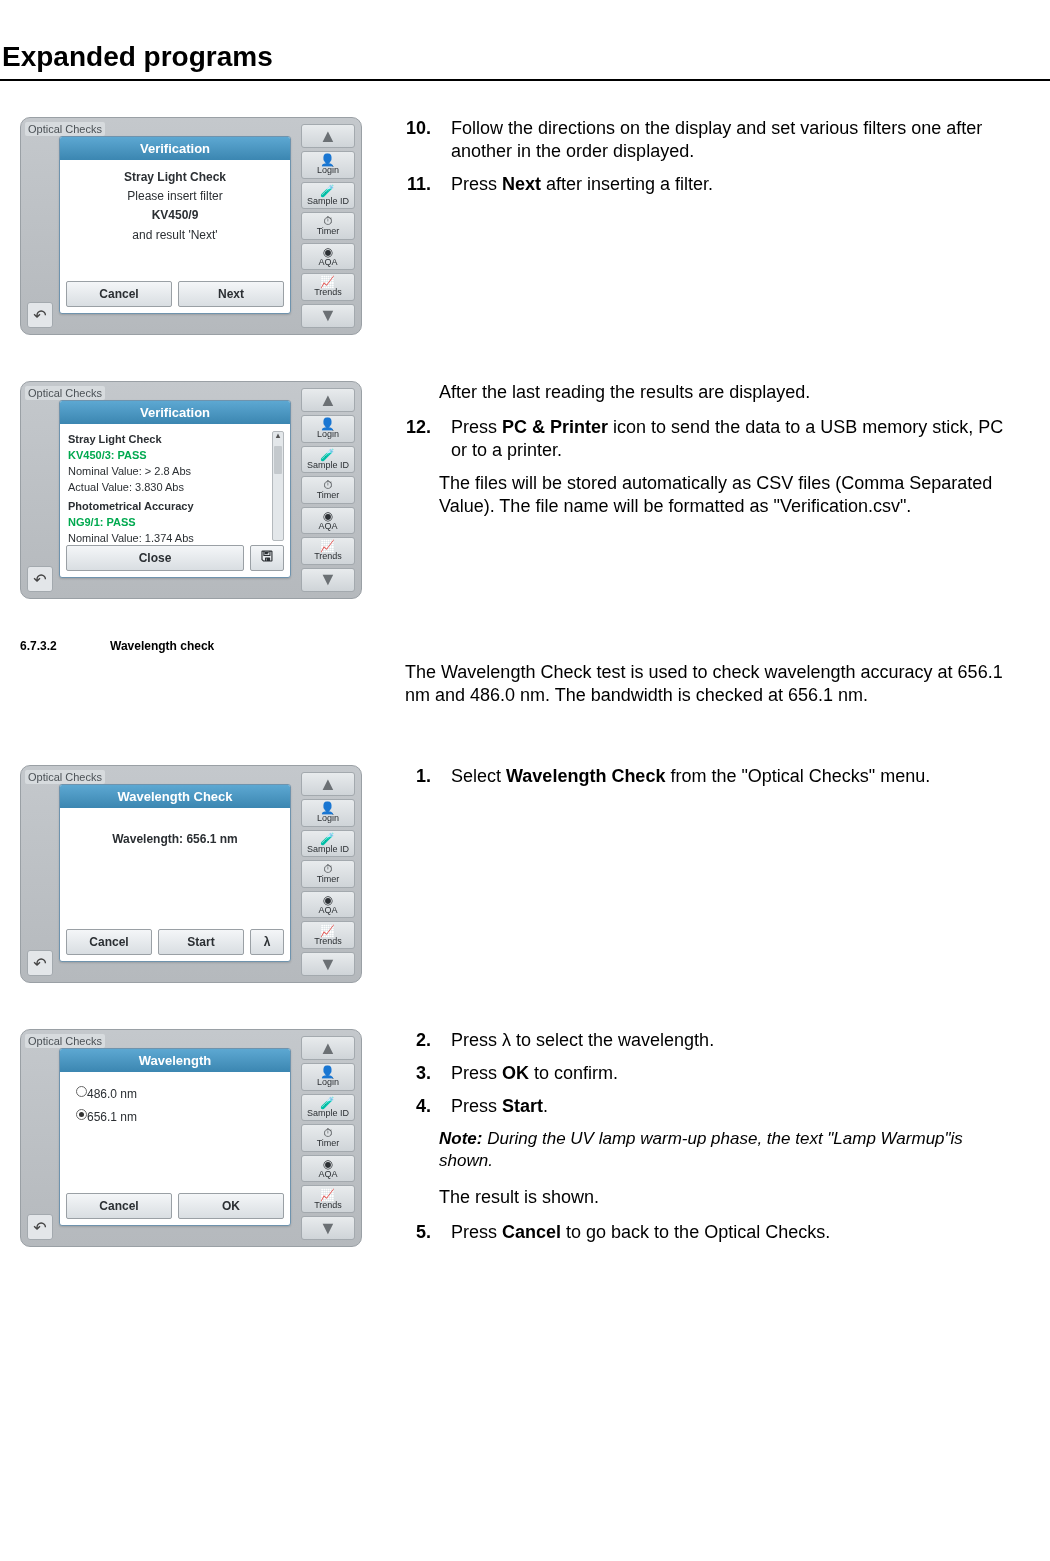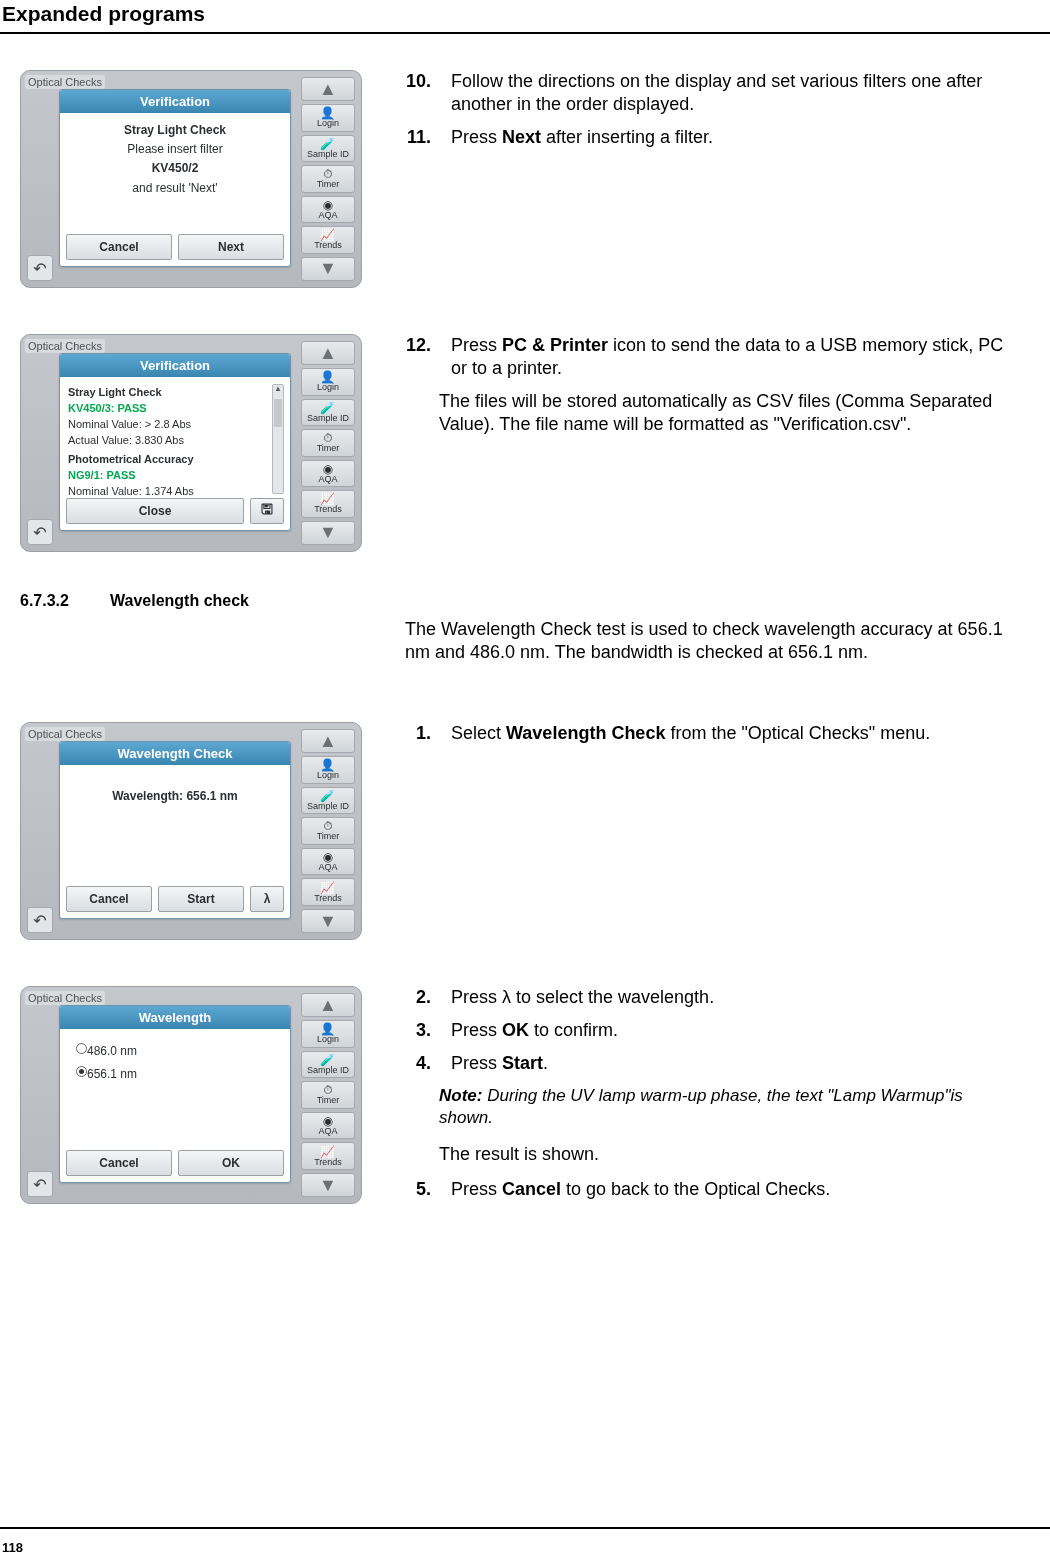--- a/index.html
+++ b/index.html
@@ -1,34 +1,34 @@
 <!DOCTYPE html>
 <html><head>
 <meta charset="utf-8">
 <style>
   * { box-sizing: border-box; margin: 0; padding: 0; }
   html, body { width: 1050px; background: #fff; font-family: Arial, Helvetica, sans-serif; color: #000; }
   .page { width: 1050px; min-height: 1561px; position: relative; padding: 0; }
-  .header { font-weight: bold; font-size: 21px; padding: 2px 0 6px 2px; }
+  .header { font-weight: bold; font-size: 28px; padding: 2px 0 6px 2px; margin-top: 39px; }
   .rule { border-top: 2px solid #000; margin: 0 0 0 0; }
   .footer-rule { border-top: 2px solid #000; position: absolute; left: 0; right: 0; bottom: 32px; }
   .pagenum { position: absolute; left: 2px; bottom: 6px; font-weight: bold; font-size: 13px; }
   .content { padding: 0 30px 0 20px; }
   .section { display: flex; align-items: flex-start; margin-top: 36px; }
   .section + .section { margin-top: 46px; }
   .left { width: 355px; flex: 0 0 355px; margin-right: 30px; }
   .right { flex: 1; font-size: 18px; line-height: 1.28; }
   .right .step { display: flex; margin-bottom: 10px; }
   .right .step .num { flex: 0 0 34px; font-weight: bold; text-align: right; padding-right: 8px; }
   .right .step .body { flex: 1; margin-left: 12px; }
   .right .para { margin: 0 0 12px 34px; }
   .right .para.first { margin-left: 34px; }
   .right .note { font-style: italic; margin: 4px 0 14px 34px; font-size: 17px; }
 
-  .subheading { font-weight: bold; font-size: 16px; margin: 40px 0 8px 0; }
+  .subheading { font-weight: bold; font-size: 12px; margin: 40px 0 8px 0; }
   .subheading .secnum { display: inline-block; width: 90px; }
 
   
   .screenshot { width: 342px; height: 218px; background: linear-gradient(#c4c8cc, #b5b9bd); border: 1px solid #9aa0a5; position: relative; border-radius: 10px; }
   .screenshot .corner-tag { position: absolute; top: 4px; left: 4px; font-size: 11px; color: #4b5156; background: #d7dbde; padding: 1px 3px; border-radius: 2px; }
   .screenshot .side { position: absolute; right: 6px; top: 6px; bottom: 6px; width: 54px; display: flex; flex-direction: column; gap: 3px; }
   .side-btn { flex: 1; background: linear-gradient(#e8ebed,#cfd4d8); border: 1px solid #a3a9ae; border-radius: 3px; font-size: 9px; color: #2b2f33; display: flex; flex-direction: column; align-items: center; justify-content: center; line-height: 1.05; text-align: center; }
   .side-btn .sicon { font-size: 12px; line-height: 1; display: block; }
   .side-arrow { flex: 0 0 24px; background: linear-gradient(#e8ebed,#cfd4d8); border: 1px solid #a3a9ae; border-radius: 3px; color: #6b7074; font-size: 18px; display: flex; align-items: center; justify-content: center; }
   .screenshot .back { position: absolute; left: 6px; bottom: 6px; width: 26px; height: 26px; border: 1px solid #a3a9ae; border-radius: 3px; display: flex; align-items: center; justify-content: center; background: #e3e6e9; font-size: 16px; color: #444; }
@@ -89,21 +89,21 @@
             <div class="side-arrow">▼</div>
           </div>
           <div class="back">
               <span>↶</span>
             </div>
           <div class="dialog">
             <div class="title">Verification</div>
             <div class="body">
               <div>Stray Light Check</div>
               <div class="thin">Please insert filter</div>
-              <div>KV450/2</div>
+              <div>KV450/9</div>
               <div class="thin">and result 'Next'</div>
             </div>
             <div class="buttons">
               <div class="dbtn">Cancel</div>
               <div class="dbtn">Next</div>
             </div>
           </div>
         </div>
       </div>
       <div class="right">
@@ -165,20 +165,21 @@
             <div class="buttons">
               <div class="dbtn">Close</div>
               <div class="dbtn small">
                   <span class="iconimg">🖫</span>
                 </div>
             </div>
           </div>
         </div>
       </div>
       <div class="right">
+        <div class="para first">After the last reading the results are displayed.</div>
         <div class="step">
           <div class="num">12.</div>
           <div class="body"><span>Press </span><b>PC &amp; Printer</b><span> icon to send the data to a USB memory stick, PC or to a printer.</span></div>
         </div>
         <div class="para">The files will be stored automatically as CSV files (Comma Separated Value). The file name will be formatted as "Verification.csv".</div>
       </div>
     </div>
 
     <div class="subheading">
       <span class="secnum">6.7.3.2</span><span>Wavelength check</span>

